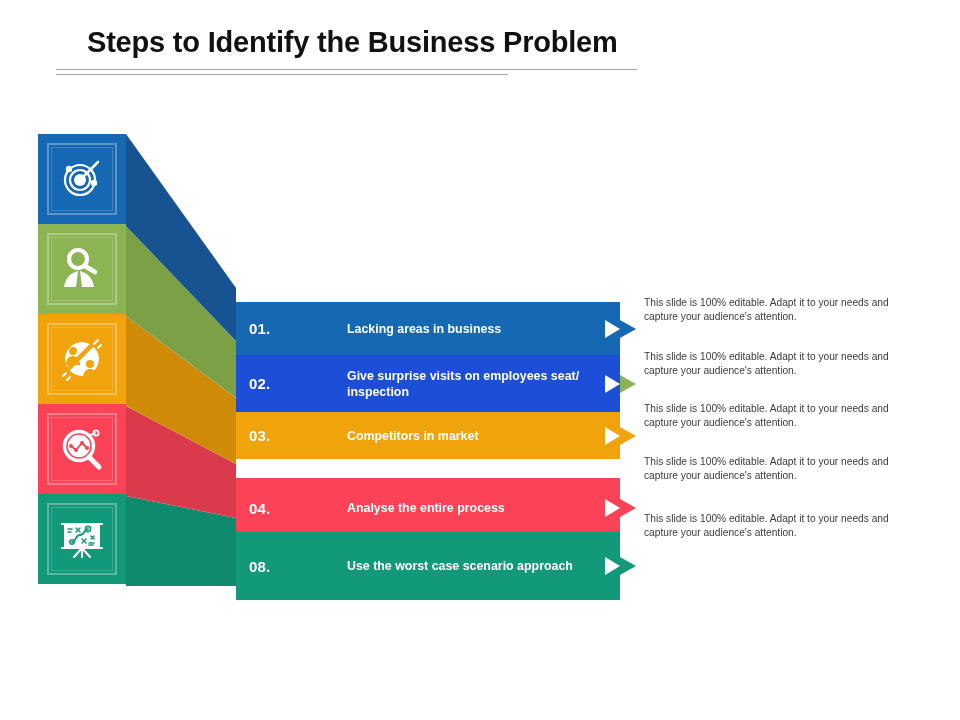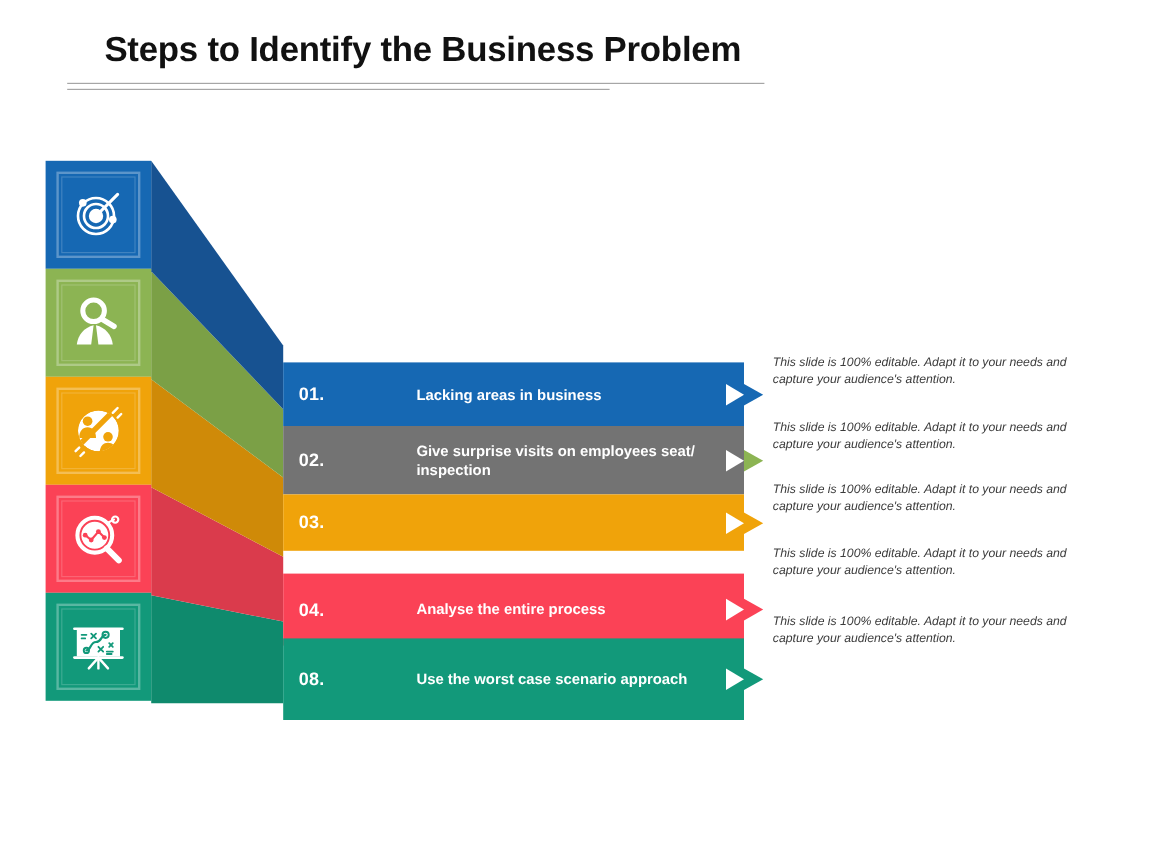--- a/index.html
+++ b/index.html
@@ -159,21 +159,20 @@
     position: absolute;
     left: 644px;
     top: 288px;
     width: 280px;
   }
   .desc-block {
     position: absolute;
     left: 0;
     width: 270px;
     font-size: 10.2px;
-    font-style: italic;
     color: #3b3b3b;
     line-height: 13.5px;
   }
 </style>
 </head>
 <body style="background: rgb(255, 255, 255);">
 
 <div id="slide">
 
   <div id="title-block">
@@ -300,29 +299,30 @@
 
   <div id="bars">
 
     <div class="step-bar" style="top: 0px; height: 53px; background: rgb(22, 104, 179);">
       <div class="step-num">01.</div>
       <div class="step-label">Lacking areas in business</div>
       <div class="bar-notch"></div>
       <div class="bar-arrow" style="border-left-color: rgb(22, 104, 179);"></div>
     </div>
 
-    <div class="step-bar" style="top: 53px; height: 57px; background: #737373;">
+    <div class="step-bar" style="top: 53px; height: 57px; background: #1d4ed8;">
       <div class="step-num">02.</div>
       <div class="step-label">Give surprise visits on employees seat/ inspection</div>
       <div class="bar-notch"></div>
       <div class="bar-arrow" style="border-left-color: rgb(140, 180, 83);"></div>
     </div>
 
     <div class="step-bar" style="top: 110px; height: 47px; background: rgb(240, 163, 10);">
       <div class="step-num">03.</div>
+      <div class="step-label">Competitors in market</div>
       <div class="bar-notch"></div>
       <div class="bar-arrow" style="border-left-color: rgb(240, 163, 10);"></div>
     </div>
 
     <div class="step-bar" style="top: 176px; height: 60px; background: rgb(251, 66, 86);">
       <div class="step-num">04.</div>
       <div class="step-label">Analyse the entire process</div>
       <div class="bar-notch"></div>
       <div class="bar-arrow" style="border-left-color: rgb(251, 66, 86);"></div>
     </div>

